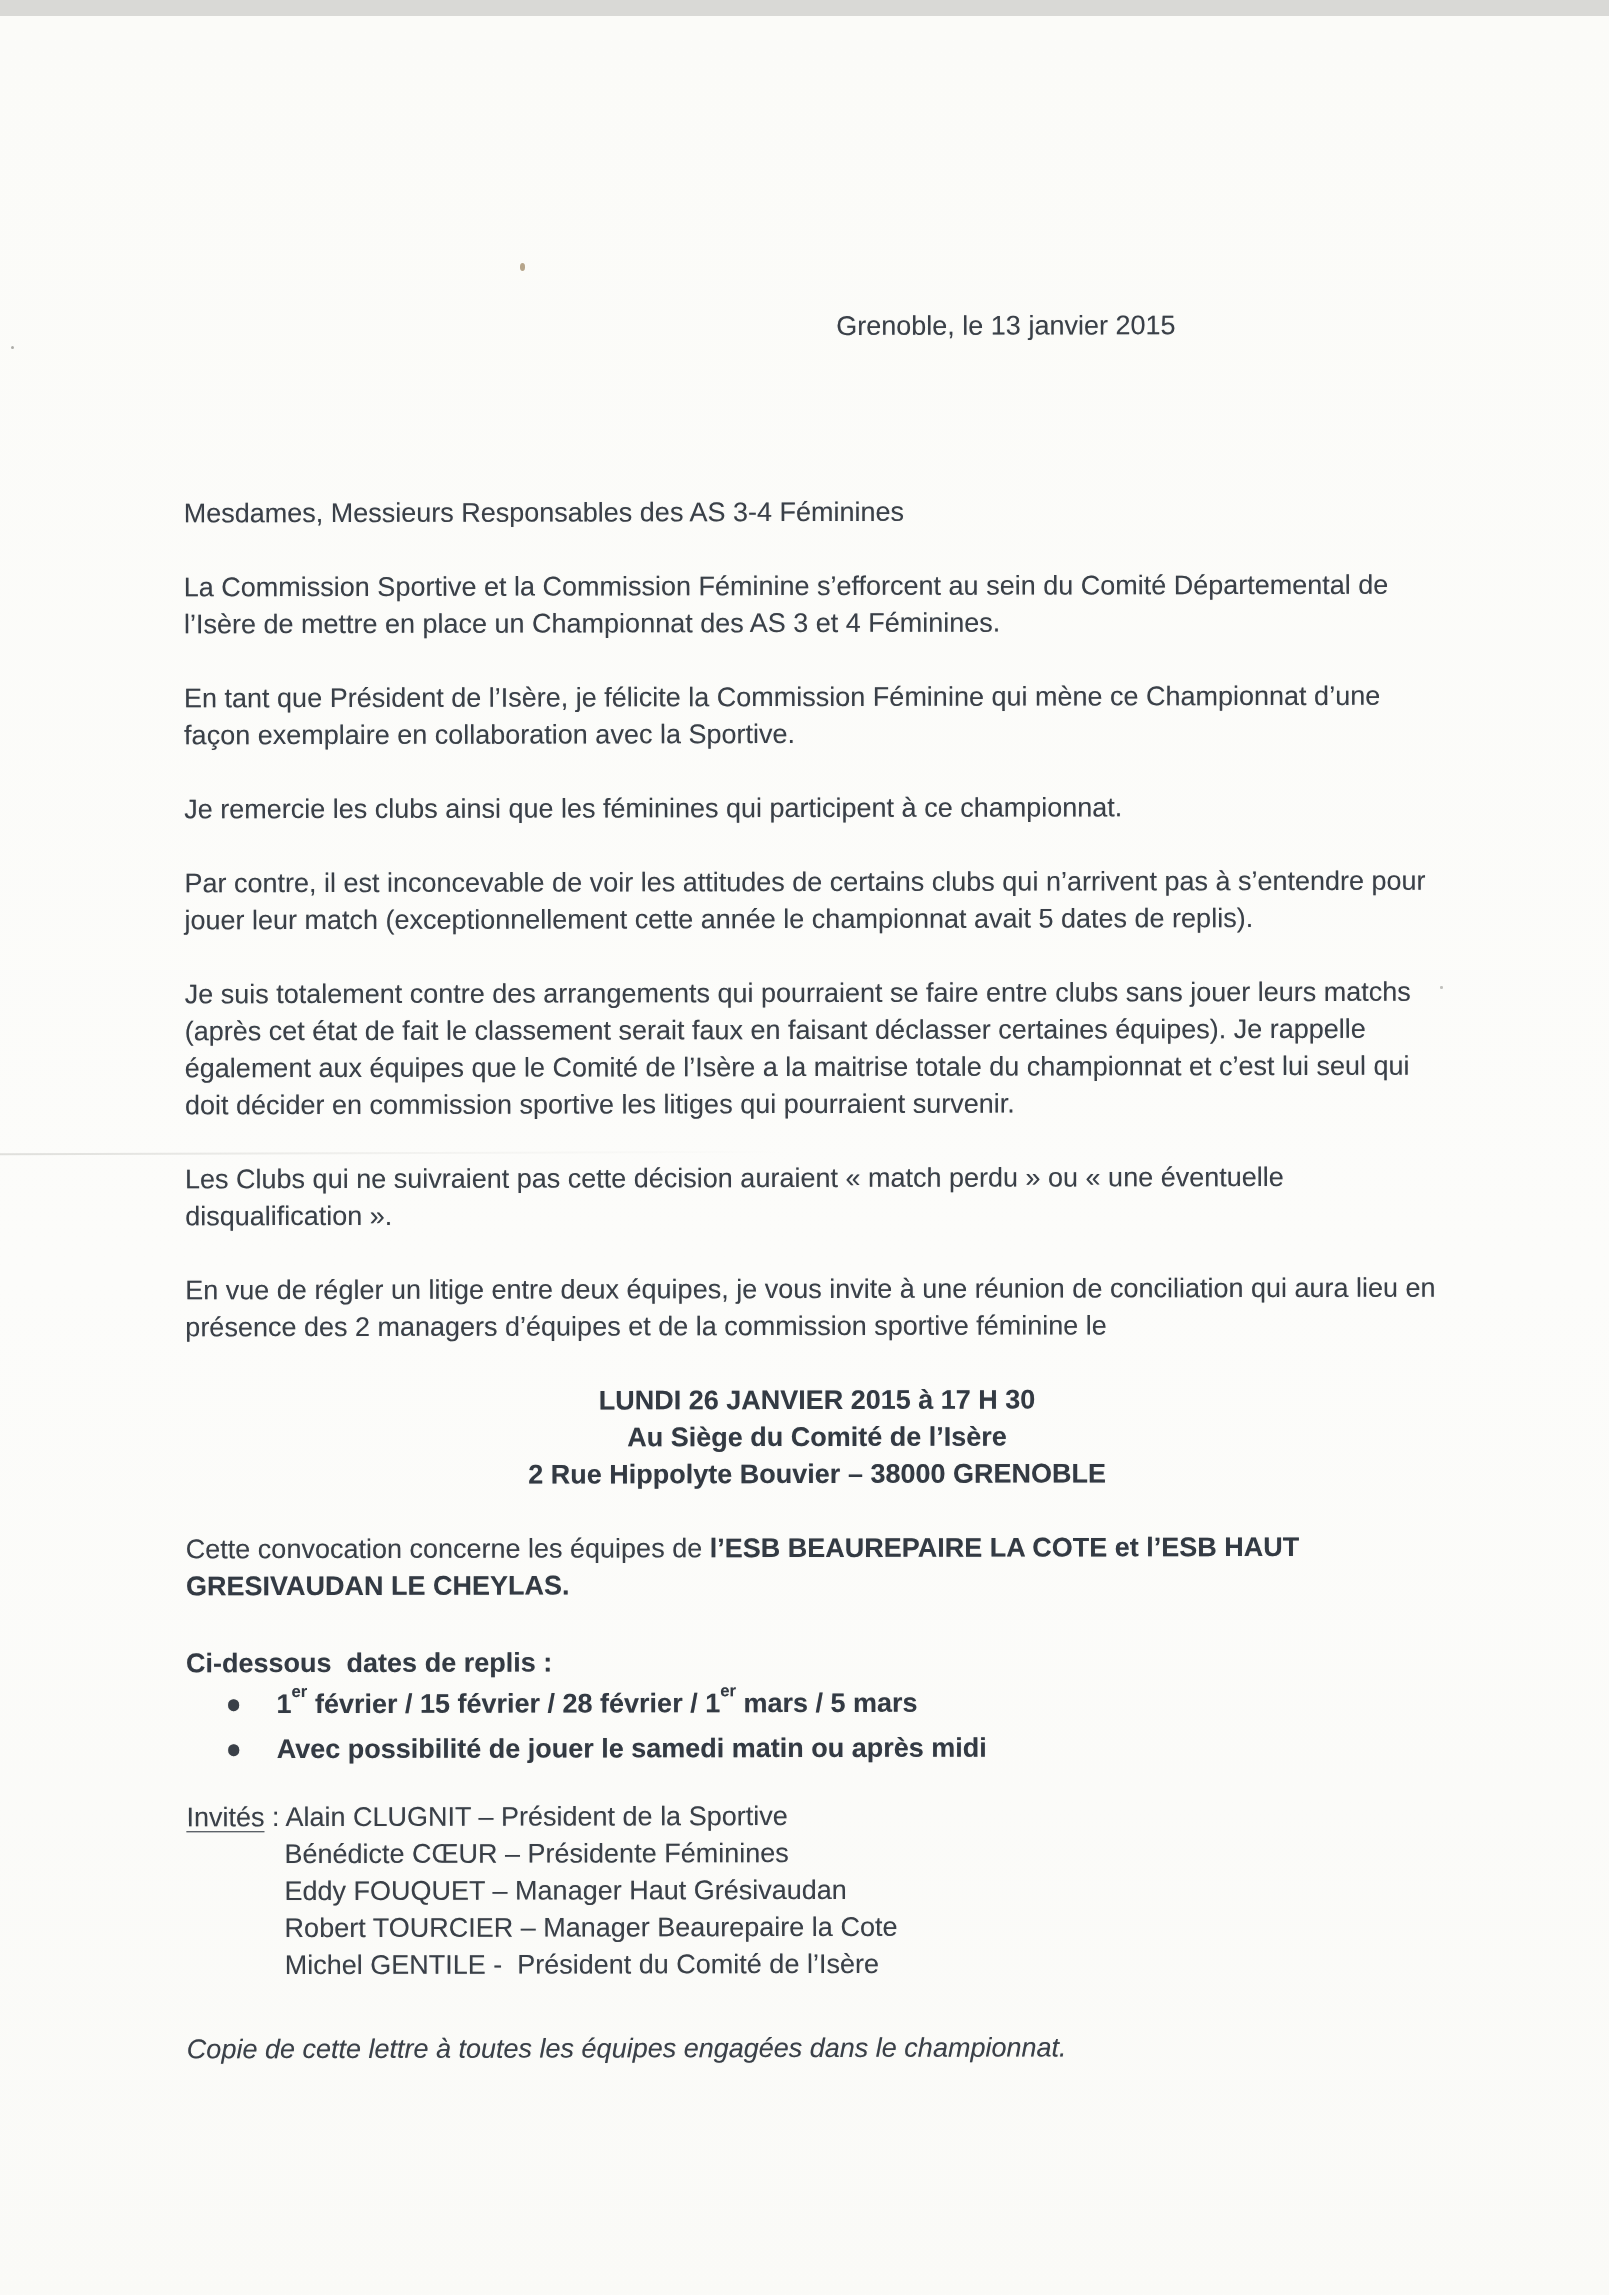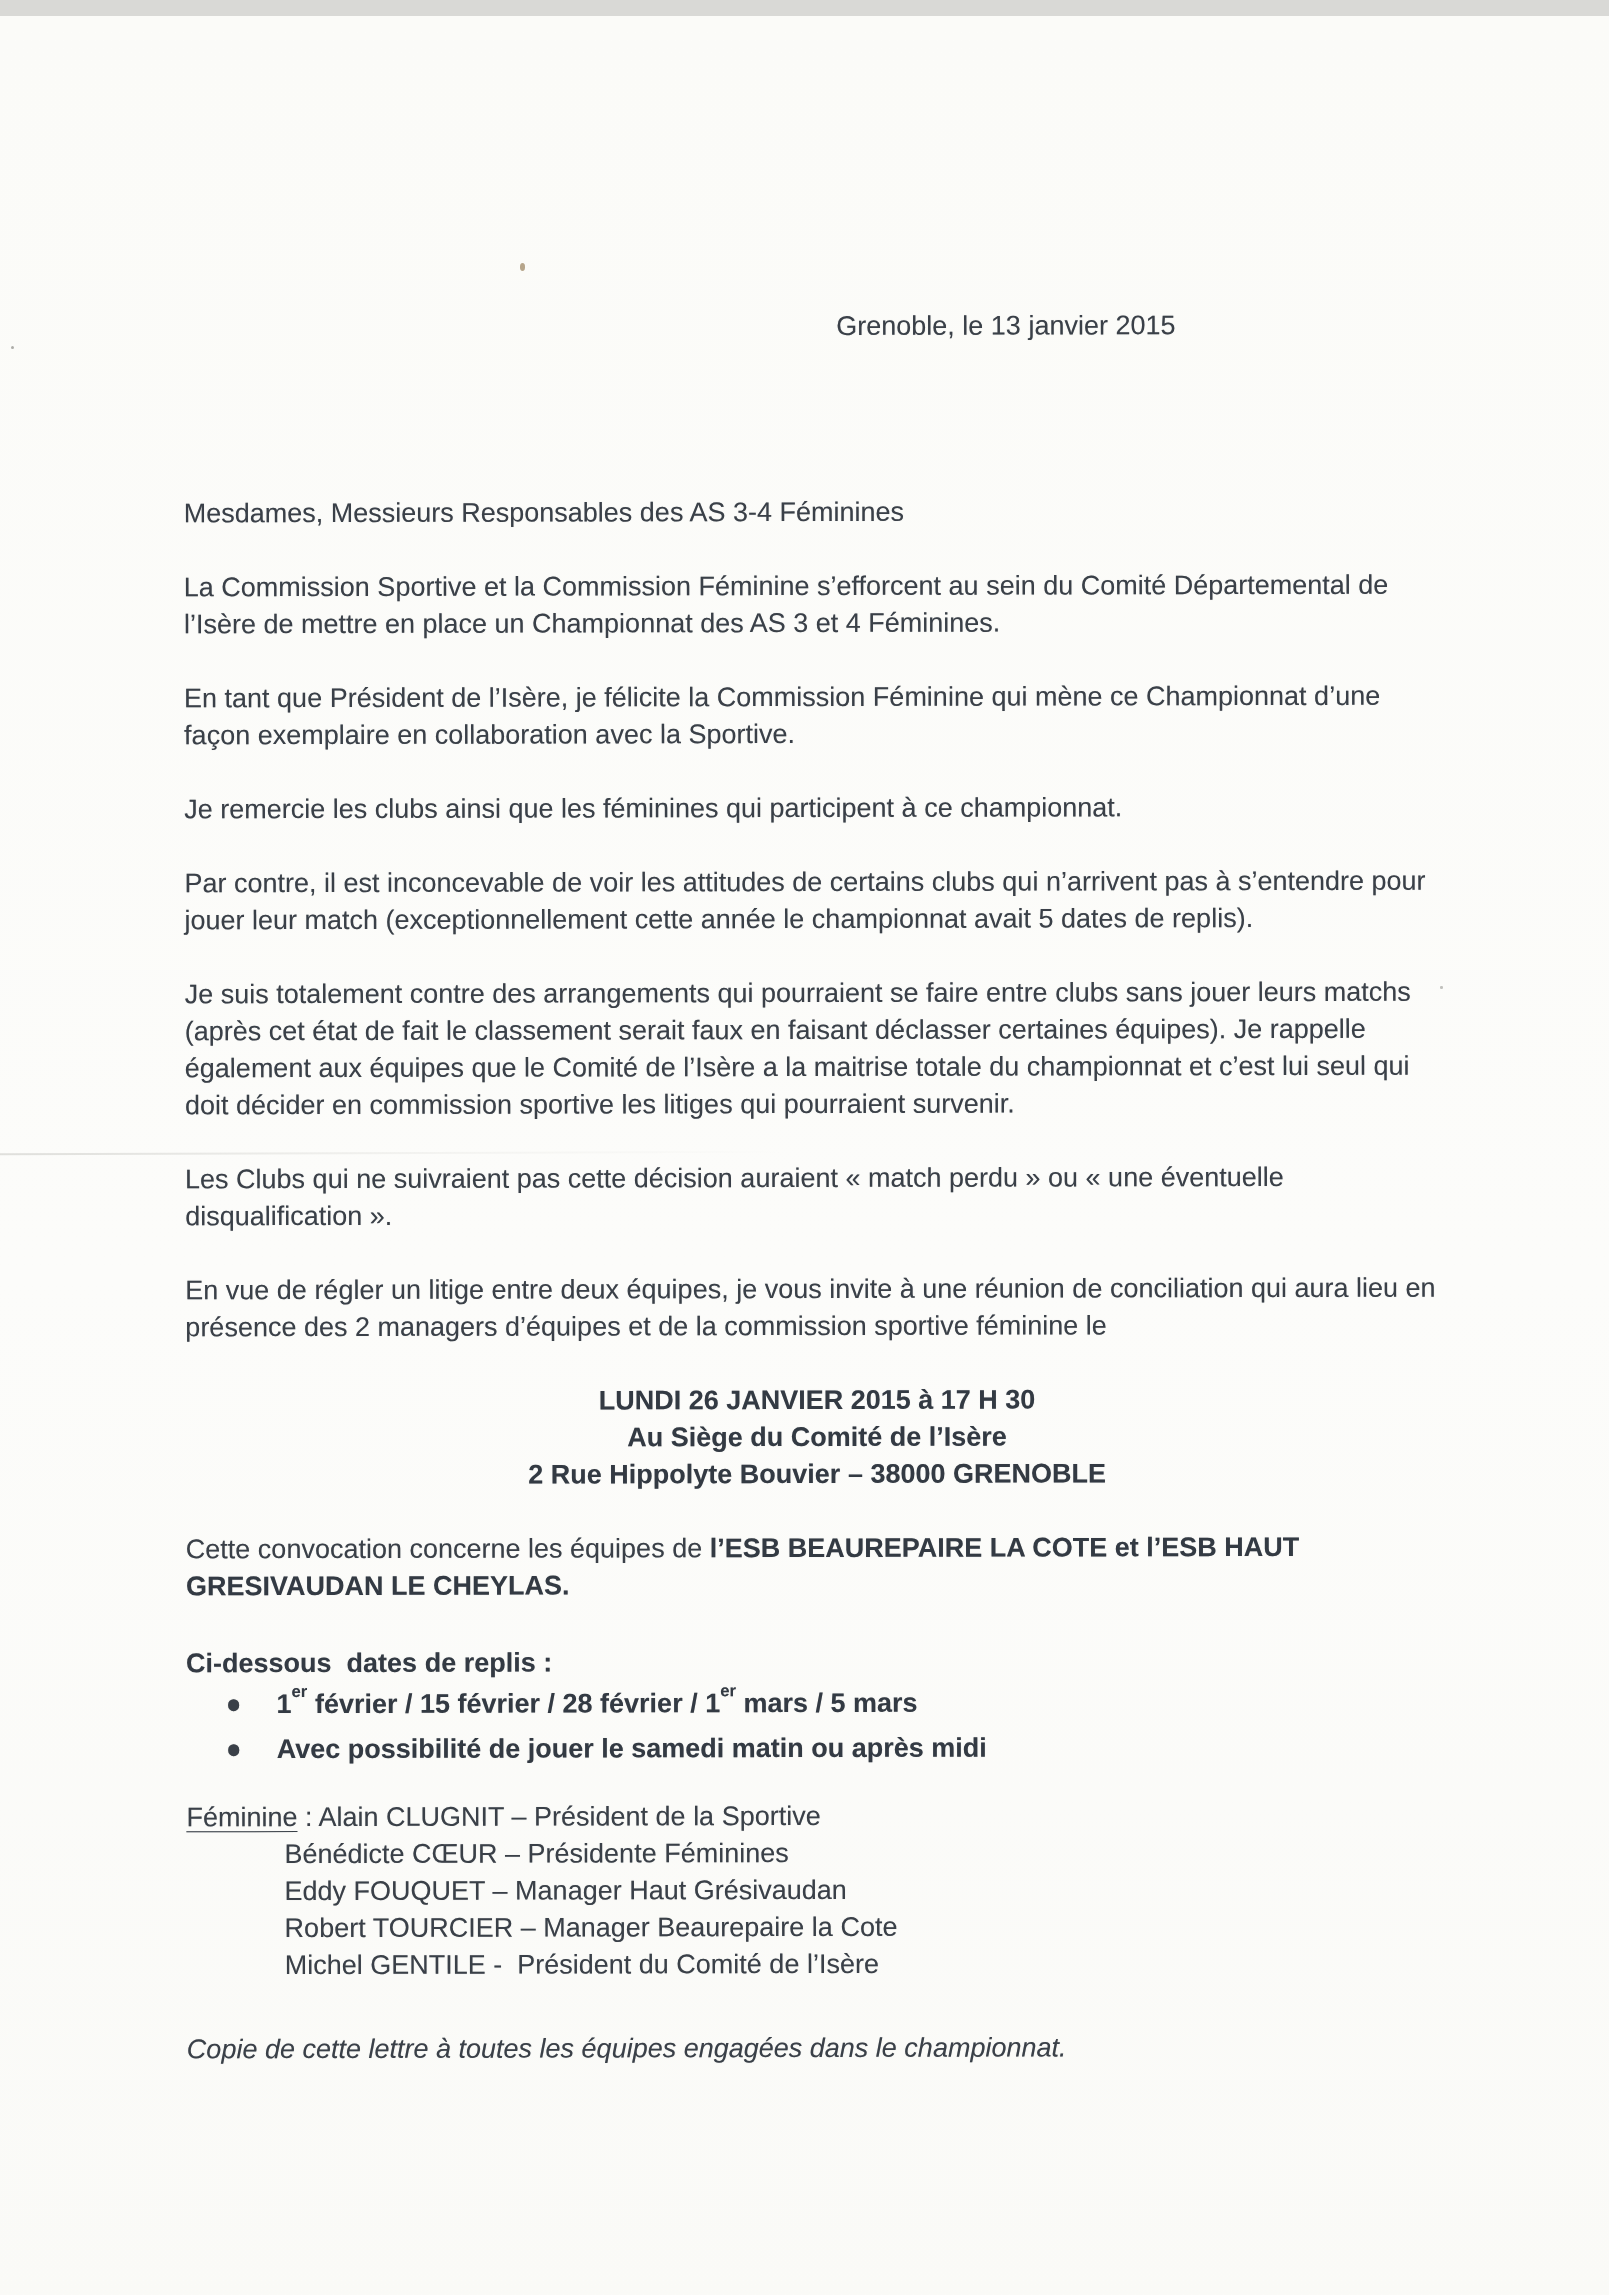--- a/index.html
+++ b/index.html
@@ -105,21 +105,21 @@
           <span class="dot"></span>
           <span><span>1</span><sup>er</sup><span> février / 15 février / 28 février / 1</span><sup>er</sup><span> mars / 5 mars</span></span>
         </li>
         <li class="bullet-row">
           <span class="dot"></span>
           <span>Avec possibilité de jouer le samedi matin ou après midi</span>
         </li>
       </ul>
 
       <div class="invitees">
-        <p class="invitee-line"><span class="ul">Féminine</span><span> : </span><span>Alain CLUGNIT – Président de la Sportive</span></p>
+        <p class="invitee-line"><span class="ul">Invités</span><span> : </span><span>Alain CLUGNIT – Président de la Sportive</span></p>
         <p class="invitee-line indented">Bénédicte CŒUR – Présidente Féminines</p>
         <p class="invitee-line indented">Eddy FOUQUET – Manager Haut Grésivaudan</p>
         <p class="invitee-line indented">Robert TOURCIER – Manager Beaurepaire la Cote</p>
         <p class="invitee-line indented">Michel GENTILE -  Président du Comité de l’Isère</p>
       </div>
 
       <p class="footer-note">Copie de cette lettre à toutes les équipes engagées dans le championnat.</p>
 
     </div>
   </div>

